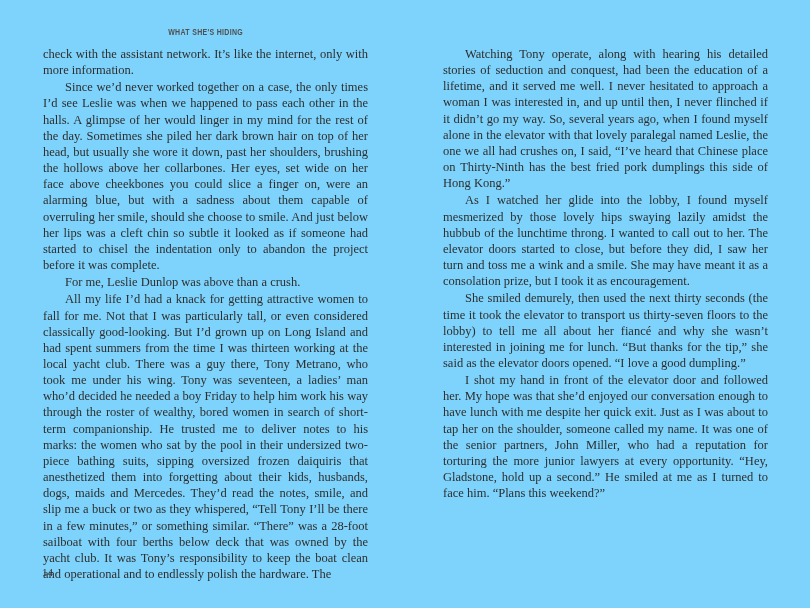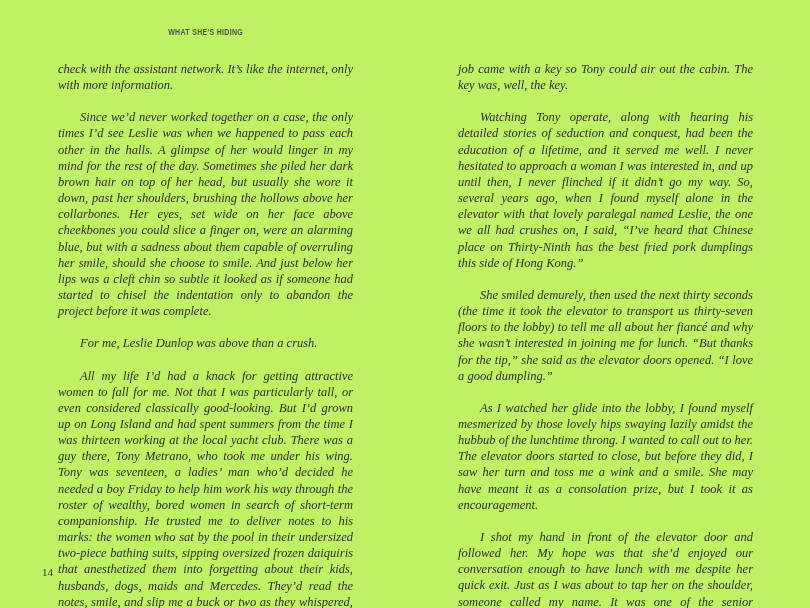--- a/index.html
+++ b/index.html
@@ -10,21 +10,21 @@
   body {
     width: 810px;
     height: 608px;
     position: relative;
     overflow: hidden;
     font-family: "Liberation Serif", serif;
   }
   .spread {
     position: absolute;
     inset: 0;
-    background: #bef264;
+    background: #7dd3fc;
   }
   .page {
     position: absolute;
     top: 0;
     width: 327px;
     height: 608px;
   }
   .page-left  { left: 42px; }
   .page-right { left: 442px; }
 
@@ -52,23 +52,22 @@
     top: 45px;
     left: 0;
     right: 0;
     font-family: "Liberation Serif", serif;
     font-size: 12.5px;
     line-height: 16.15px;
     text-align: justify;
     color: #2e2e2e;
   }
   .page-body p {
-    margin: 16px;
+    margin: 1px;
     padding: 0;
-    font-style: italic;
   }
   .page-body p.indent {
     text-indent: 22px;
   }
 
   .folio {
     position: absolute;
     top: 566px;
     left: 0;
     right: 0;
@@ -91,21 +90,20 @@
         <p class="para">check with the assistant network. It’s like the internet, only with more information.</p>
         <p class="para indent">Since we’d never worked together on a case, the only times I’d see Leslie was when we happened to pass each other in the halls. A glimpse of her would linger in my mind for the rest of the day. Sometimes she piled her dark brown hair on top of her head, but usually she wore it down, past her shoulders, brushing the hollows above her collarbones. Her eyes, set wide on her face above cheekbones you could slice a finger on, were an alarming blue, but with a sadness about them capable of overruling her smile, should she choose to smile. And just below her lips was a cleft chin so subtle it looked as if someone had started to chisel the indentation only to abandon the project before it was complete.</p>
         <p class="para indent">For me, Leslie Dunlop was above than a crush.</p>
         <p class="para indent">All my life I’d had a knack for getting attractive women to fall for me. Not that I was particularly tall, or even considered classically good-looking. But I’d grown up on Long Island and had spent summers from the time I was thirteen working at the local yacht club. There was a guy there, Tony Metrano, who took me under his wing. Tony was seventeen, a ladies’ man who’d decided he needed a boy Friday to help him work his way through the roster of wealthy, bored women in search of short-term companionship. He trusted me to deliver notes to his marks: the women who sat by the pool in their undersized two-piece bathing suits, sipping oversized frozen daiquiris that anesthetized them into forgetting about their kids, husbands, dogs, maids and Mercedes. They’d read the notes, smile, and slip me a buck or two as they whispered, “Tell Tony I’ll be there in a few minutes,” or something similar. “There” was a 28-foot sailboat with four berths below deck that was owned by the yacht club. It was Tony’s responsibility to keep the boat clean and operational and to endlessly polish the hardware. The</p>
       </div>
     <footer class="folio">14</footer>
   </section>
 
   <section class="page page-right">
     <div class="page-body" id="right-body">
-        <p class="para">job came with a key so Tony could air out the cabin. The key was, well, the key.</p>
         <p class="para indent">Watching Tony operate, along with hearing his detailed stories of seduction and conquest, had been the education of a lifetime, and it served me well. I never hesitated to approach a woman I was interested in, and up until then, I never flinched if it didn’t go my way. So, several years ago, when I found myself alone in the elevator with that lovely paralegal named Leslie, the one we all had crushes on, I said, “I’ve heard that Chinese place on Thirty-Ninth has the best fried pork dumplings this side of Hong Kong.”</p>
+        <p class="para indent">As I watched her glide into the lobby, I found myself mesmerized by those lovely hips swaying lazily amidst the hubbub of the lunchtime throng. I wanted to call out to her. The elevator doors started to close, but before they did, I saw her turn and toss me a wink and a smile. She may have meant it as a consolation prize, but I took it as encouragement.</p>
         <p class="para indent">She smiled demurely, then used the next thirty seconds (the time it took the elevator to transport us thirty-seven floors to the lobby) to tell me all about her fiancé and why she wasn’t interested in joining me for lunch. “But thanks for the tip,” she said as the elevator doors opened. “I love a good dumpling.”</p>
-        <p class="para indent">As I watched her glide into the lobby, I found myself mesmerized by those lovely hips swaying lazily amidst the hubbub of the lunchtime throng. I wanted to call out to her. The elevator doors started to close, but before they did, I saw her turn and toss me a wink and a smile. She may have meant it as a consolation prize, but I took it as encouragement.</p>
         <p class="para indent">I shot my hand in front of the elevator door and followed her. My hope was that she’d enjoyed our conversation enough to have lunch with me despite her quick exit. Just as I was about to tap her on the shoulder, someone called my name. It was one of the senior partners, John Miller, who had a reputation for torturing the more junior lawyers at every opportunity. “Hey, Gladstone, hold up a second.” He smiled at me as I turned to face him. “Plans this weekend?”</p>
       </div>
   </section>
 
 </div>
 
 </body></html>

